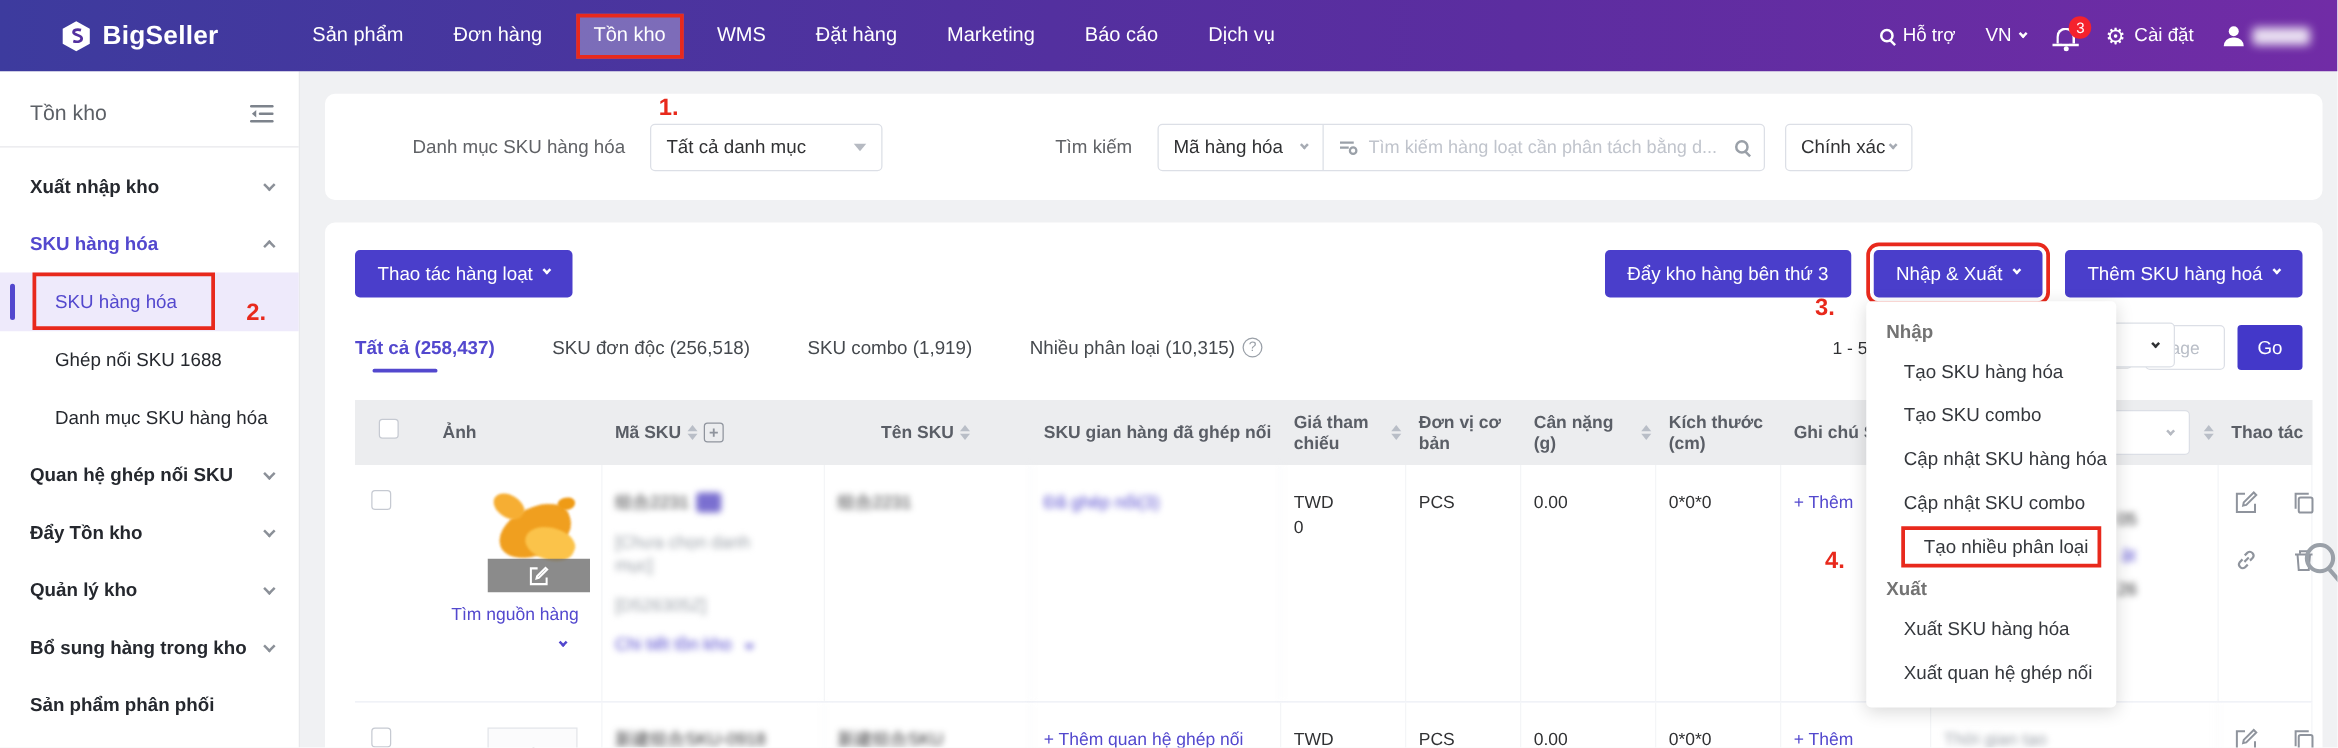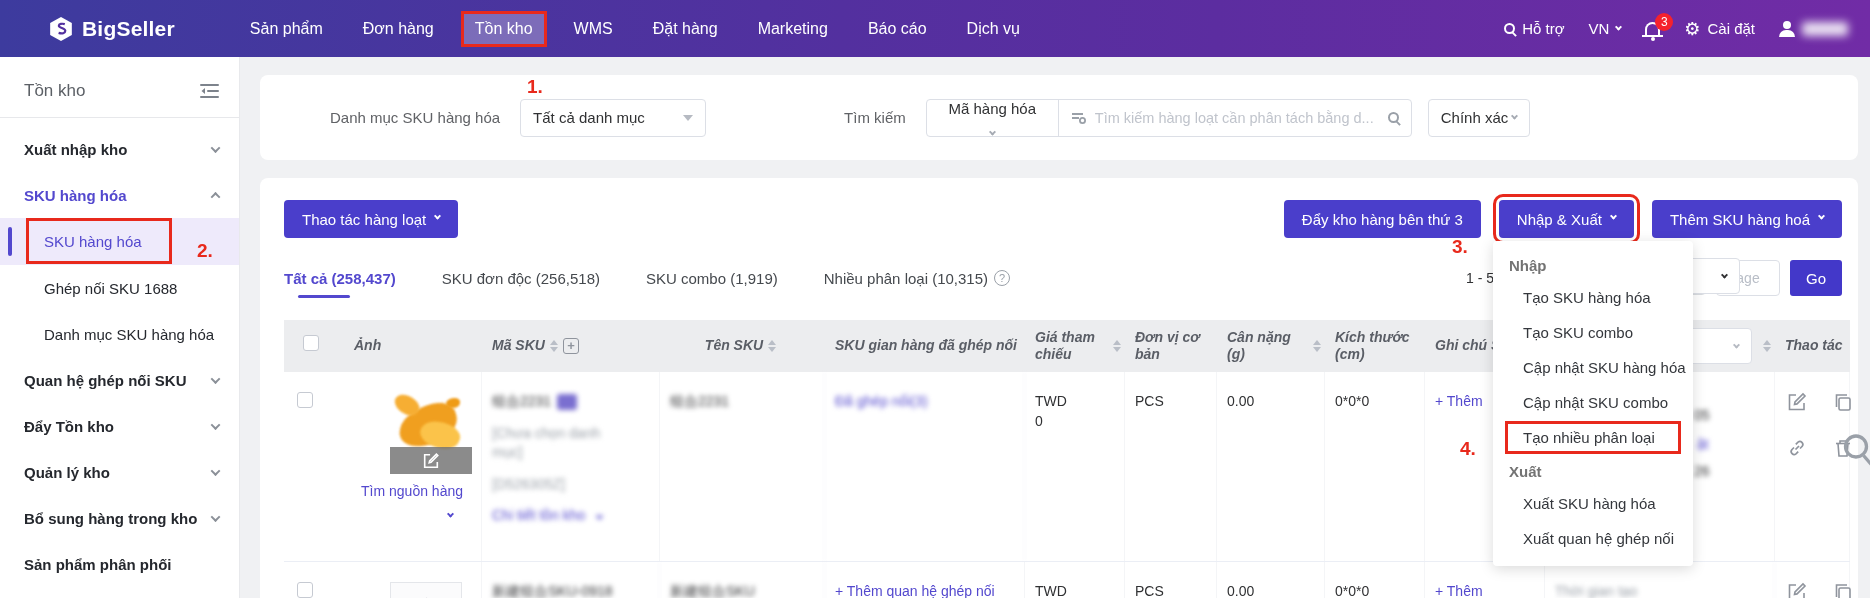--- a/index.html
+++ b/index.html
@@ -56,21 +56,21 @@
   .card{position:absolute; left:260px; right:12px; background:#fff; border-radius:8px;}
   .card1{top:75px; height:85px; display:flex; align-items:center; padding-left:70px;}
   .card2{top:178px; height:440px; padding:22px 8px 0 24px;}
 
   
   .f-label{color:var(--gray); font-size:15px;}
   .select-box{height:38px; border:1px solid var(--border); border-radius:4px; display:flex; align-items:center; justify-content:space-between; padding:0 12px; color:var(--txt); font-size:15px; cursor:pointer; background:#fff;}
   .cat-select{width:186px; margin-left:20px;}
   .tri{width:0; height:0; border-left:5px solid transparent; border-right:5px solid transparent; border-top:6px solid #b6bac2;}
   .search-group{display:flex; align-items:stretch; height:38px; border:1px solid var(--border); border-radius:4px; overflow:hidden; margin-left:20px;}
-  .search-type{width:132px; display:flex; align-items:center; justify-content:space-between; padding:0 12px; border-right:1px solid var(--border); color:var(--txt); font-size:15px; cursor:pointer;flex-direction:column;}
+  .search-type{width:132px; display:flex; align-items:center; justify-content:space-between; padding:0 12px; border-right:1px solid var(--border); color:var(--txt); font-size:15px; cursor:pointer;}
   .search-type .chev{color:#a6abb3;}
   .search-input-wrap{width:352px; display:flex; align-items:center; gap:8px; padding:0 12px; color:#bfc3cc;}
   .search-input-wrap input{flex:1; border:none; outline:none; font-size:14.5px; font-family:inherit; color:var(--txt); min-width:0;}
   .search-input-wrap input::placeholder{color:#c0c4cc;}
   .search-input-wrap .mag{color:#9aa0a8;}
   .match-select{width:102px; margin-left:16px;}
   .match-select .chev{color:#a6abb3;}
 
   
   .toolbar{display:flex; align-items:center; padding-right:8px;}
@@ -95,21 +95,21 @@
   .pg-btn .chev.r{transform:rotate(-45deg); margin-right:2px;}
   .dbl{display:flex;}
   .dbl .chev{margin:0 -3px 0 0;}
   .page-input{width:64px; height:36px; border:1px solid var(--border); border-radius:4px; padding:0 10px; font-size:14px; font-family:inherit; outline:none; color:var(--txt);}
   .page-input::placeholder{color:#b9bec7;}
   .go-btn{width:52px; height:36px; background:#4338c9; color:#fff; border:none; border-radius:3px; font-size:15px; font-family:inherit; cursor:pointer;}
 
   
   .table{margin-top:24px;}
   .trow{display:grid; grid-template-columns:48px 150px 178px 165px 200px 100px 92px 108px 100px 120px 230px 75px;}
-  .thead{background:var(--hdr-bg); min-height:52px;font-style:italic;}
+  .thead{background:var(--hdr-bg); min-height:52px;}
   .th{display:flex; align-items:center; gap:5px; padding:6px 4px 6px 10px; color:#5a5e66; font-weight:bold; font-size:14px; line-height:1.25;}
   .th.c{justify-content:center; padding-left:0;}
   .sort{display:inline-flex; flex-direction:column; gap:2px;}
   .sort i{width:0; height:0; border-left:4px solid transparent; border-right:4px solid transparent; display:block;}
   .sort .u{border-bottom:5px solid #b9bec7;}
   .sort .d{border-top:5px solid #b9bec7;}
   .plusbox{width:16px; height:16px; border:1.5px solid #8f949d; border-radius:3px; color:#8f949d; font-size:13px; line-height:13px; text-align:center; cursor:pointer;}
   .cbx{width:16px; height:16px; border:1.5px solid #c6cad2; border-radius:3px; background:#fff; cursor:pointer;}
   .cell-cb{display:flex; justify-content:center; padding-top:20px;}
   .thead .cell-cb{padding-top:18px; align-items:center;}
@@ -133,21 +133,21 @@
   .plink{color:var(--purple-link); cursor:pointer;}
   .mt12{margin-top:12px;}
   .ph-img{width:72px; height:52px; margin-left:58px; border:1px solid #e4e6ea; background:#fbfbfc; display:flex; align-items:center; justify-content:center; color:#c9ccd3;}
   .act-grid{display:grid; grid-template-columns:20px 20px; gap:26px 26px; padding-left:2px; color:#8f949d;}
   .act-grid svg{cursor:pointer;}
 
   
   .menu{position:absolute; left:1493px; top:241px; width:200px; background:#fff; border-radius:4px; box-shadow:0 3px 14px rgba(0,0,0,.15); padding:8px 0 10px; z-index:40;}
   .menu-h{font-weight:bold; color:#737373; font-size:15px; padding:8px 16px 6px;}
   .menu-item{font-size:15px; color:#34373c; padding:9px 14px 9px 30px; cursor:pointer; white-space:nowrap;}
-  .menu-item.highlight{border:3px solid var(--red); margin:1px 12px 1px 12px; padding:5px 6px 5px 15px;}
+  .menu-item.highlight{border:3px solid var(--red); margin:1px 12px 1px 28px; padding:5px 6px 5px 15px;}
 
   
   .abs{position:absolute;}
   .stub{border:1px solid var(--border); border-radius:4px; background:#fff; display:flex; align-items:center; justify-content:flex-end; padding-right:12px; z-index:5;}
   .ann{position:absolute; color:var(--red); font-weight:bold; font-size:19px; z-index:45;}
   .partial{position:absolute; z-index:4; font-size:14px;}
   .zoom-icon{position:absolute; left:1841px; top:431px; color:#9aa0a8; z-index:6;}
 </style>
 </head>
 <body>

